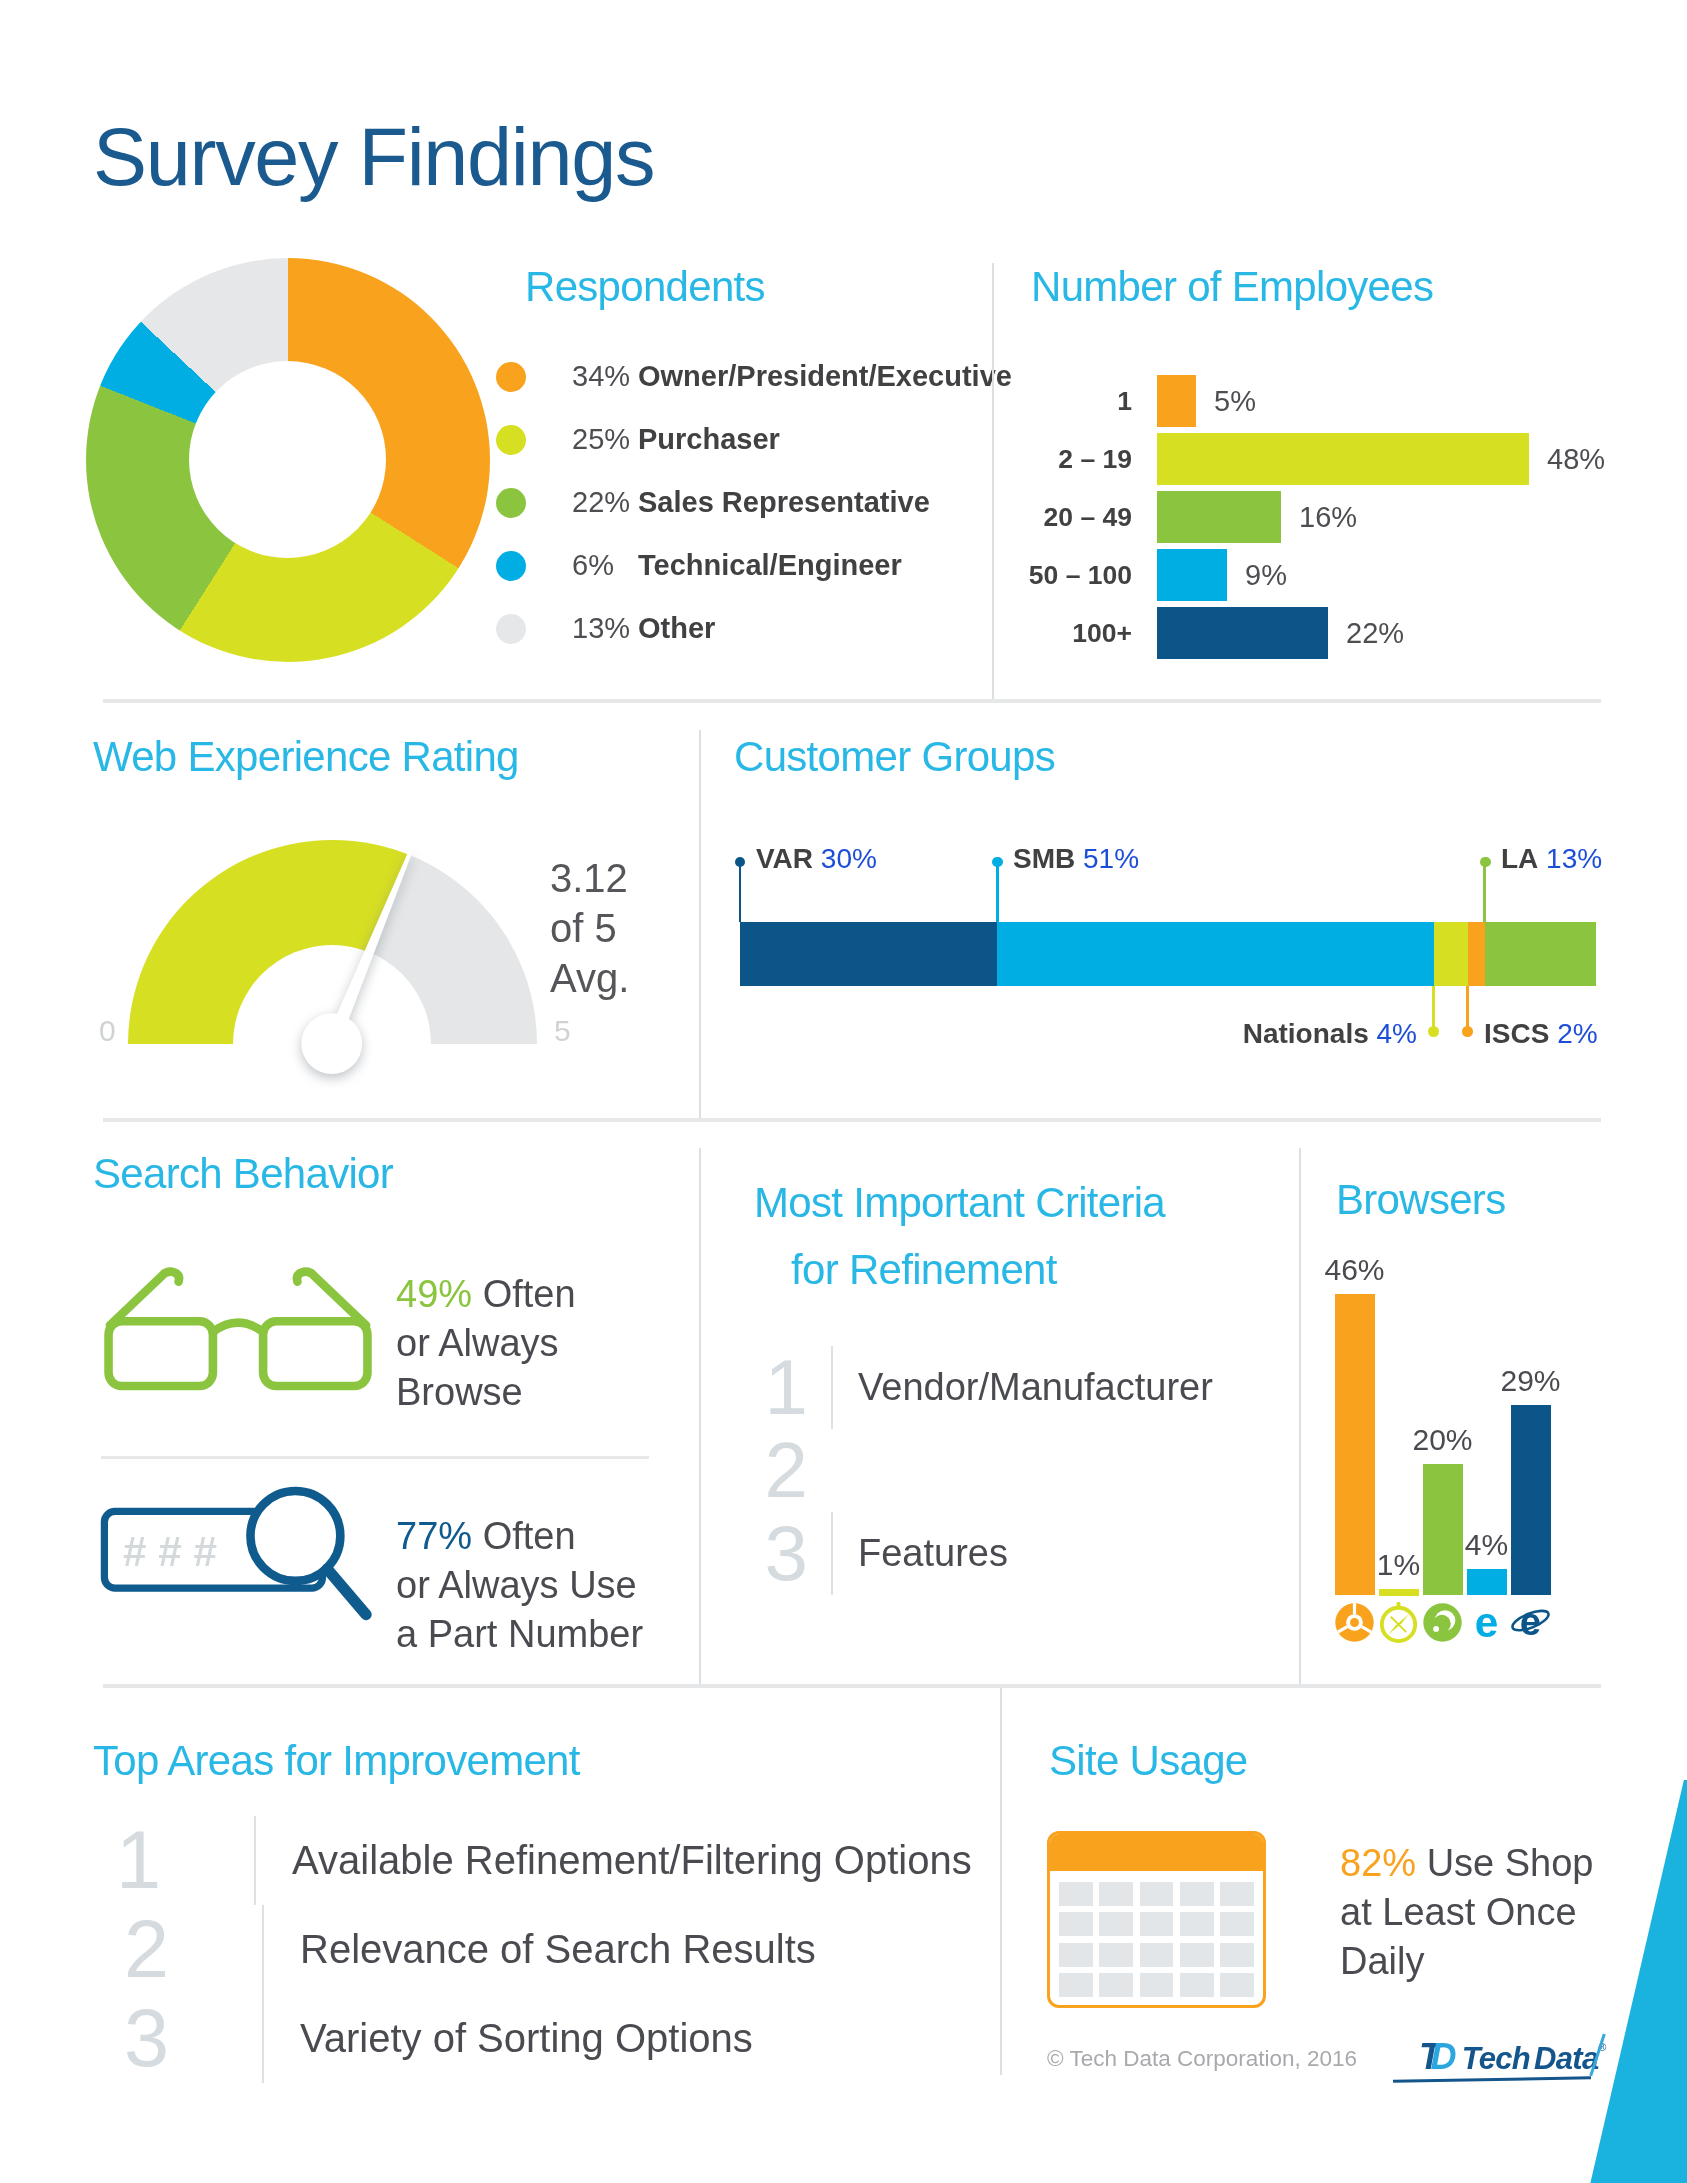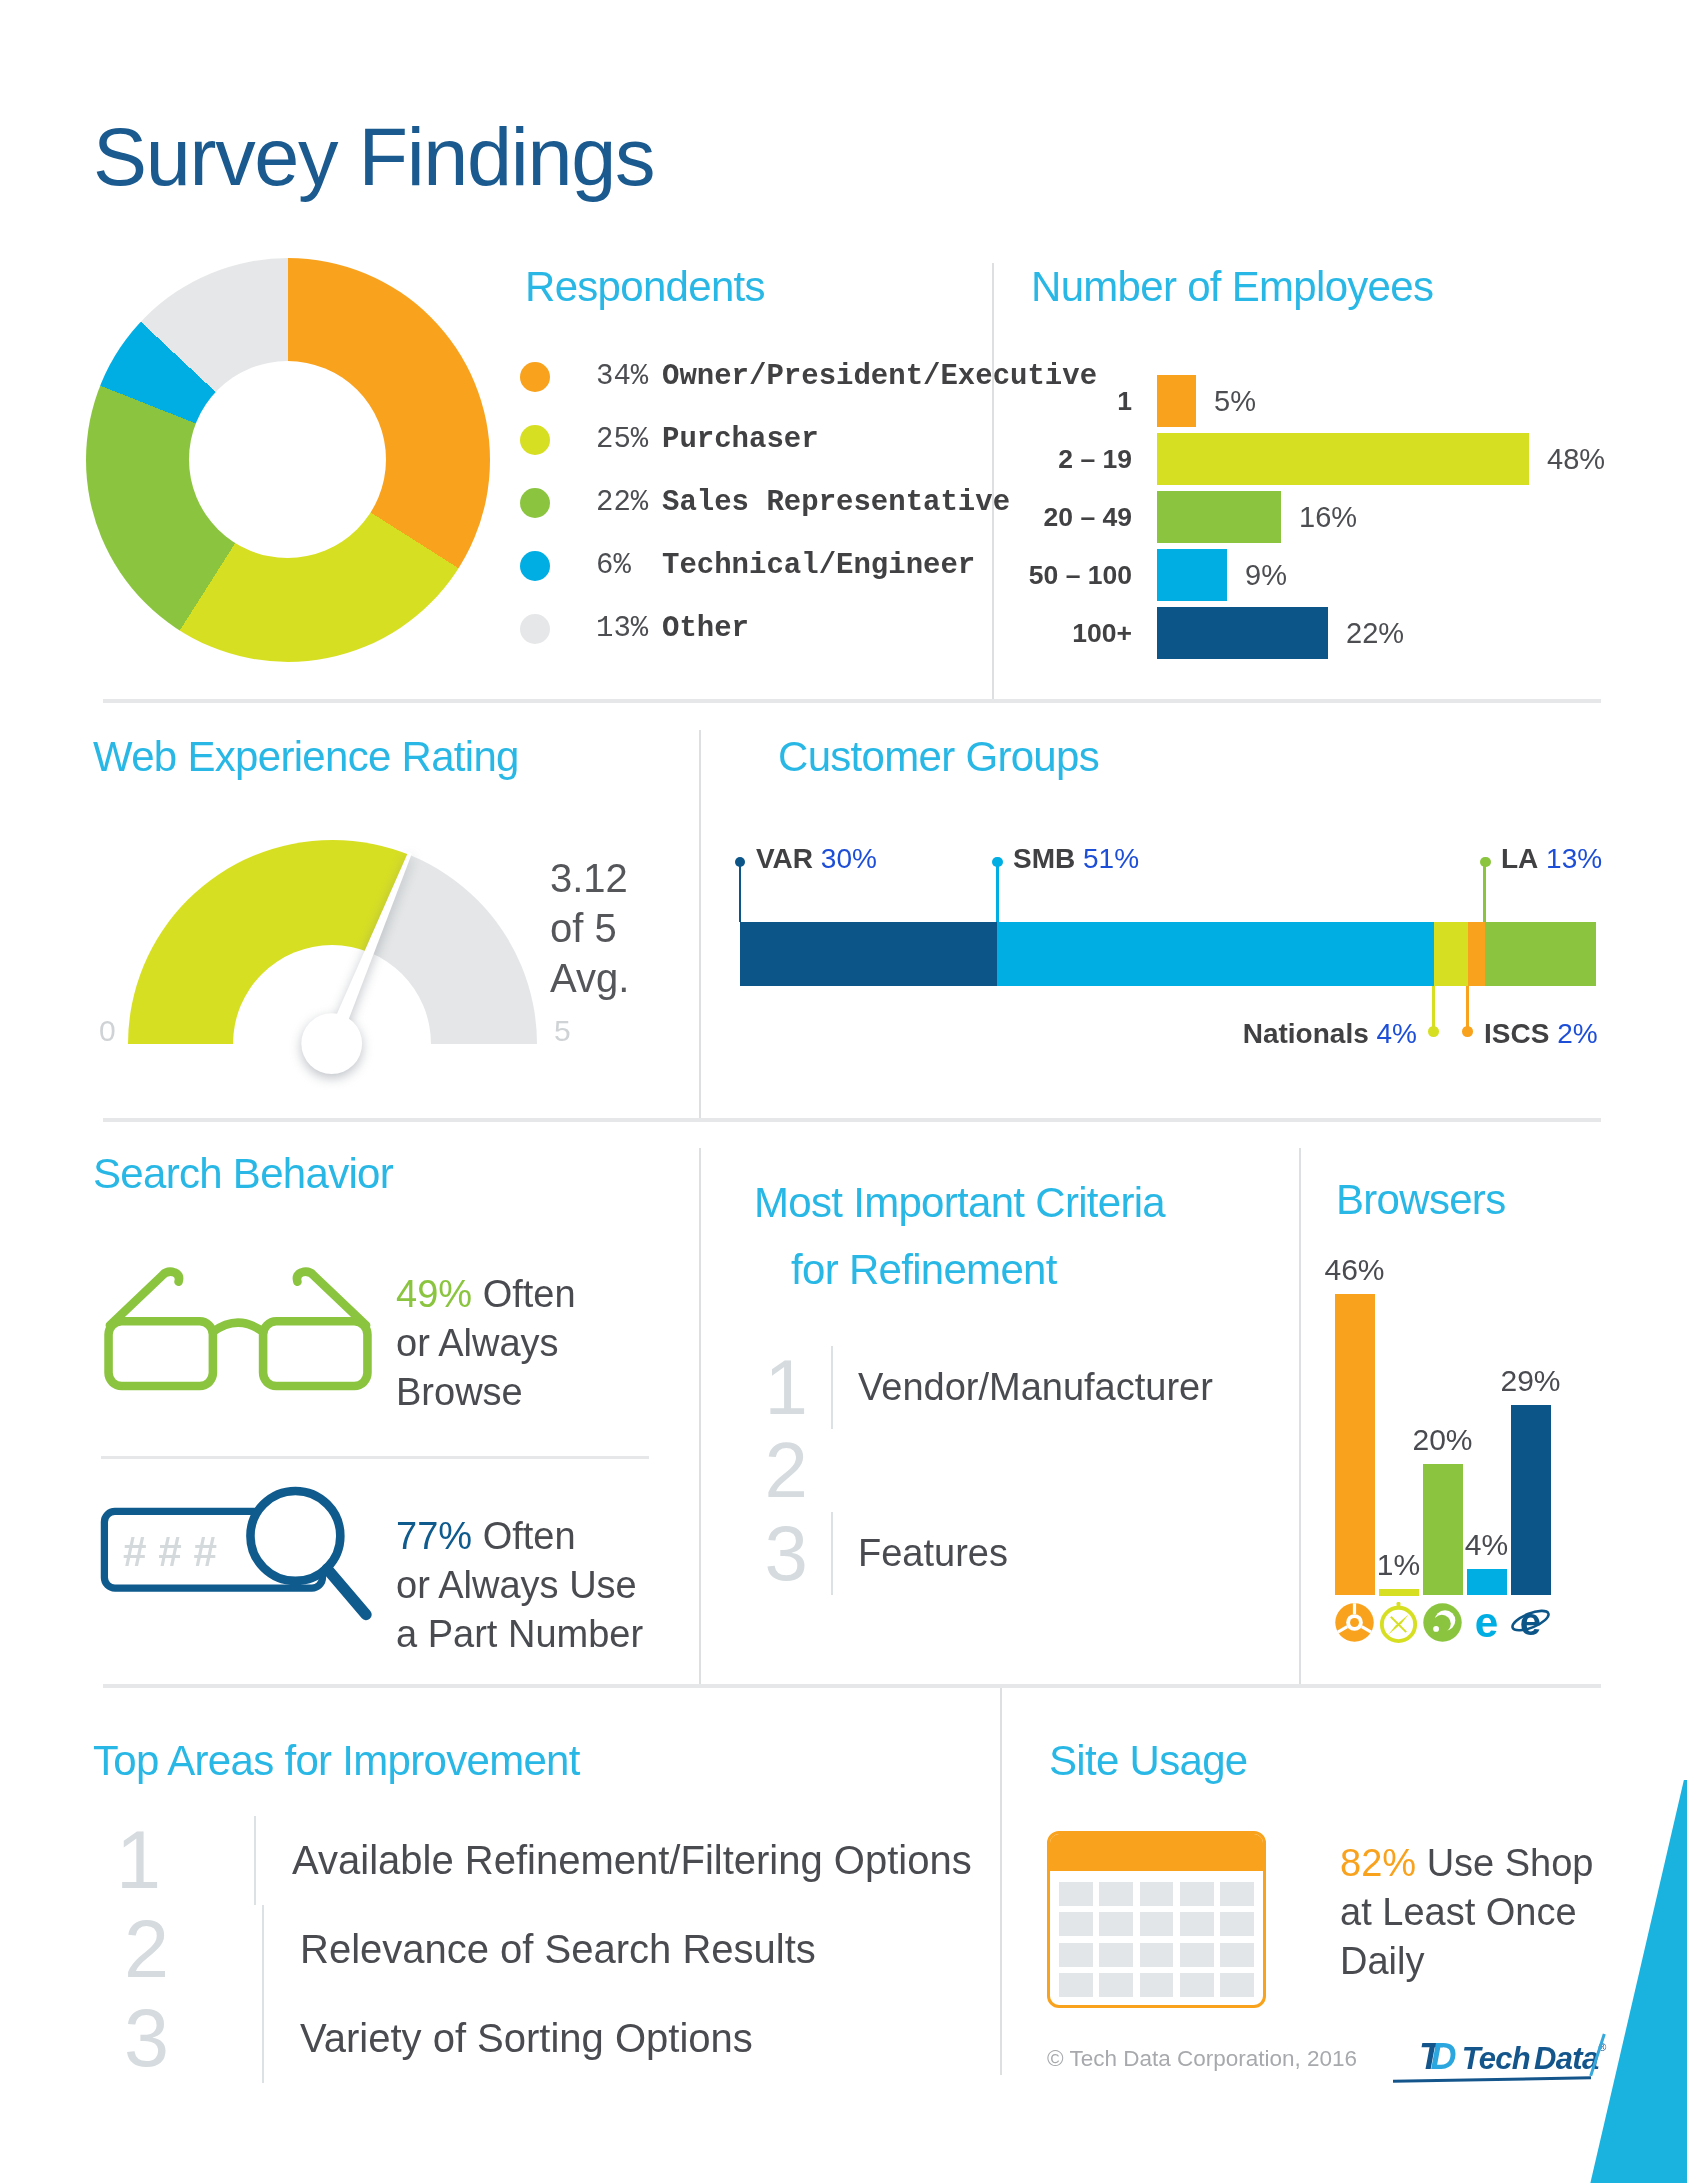--- a/index.html
+++ b/index.html
@@ -12,21 +12,21 @@
   
   .vdiv{width:2px;background:#DDE0E1;}
   .hdiv{height:4px;background:#E6E7E8;}
 
   
   #donut{left:86px;top:258px;width:404px;height:404px;border-radius:50%;}
   #donut .hole{position:absolute;left:103px;top:103px;width:197px;height:197px;border-radius:50%;background:#fff;}
 
   
   #resp-head{left:525px;top:263px;}
-  #resp-legend{left:520px;top:345px;font-family:Liberation Mono, monospace;}
+  #resp-legend{left:496px;top:345px;}
   .legend-row{display:flex;align-items:center;height:63px;}
   .legend-dot{width:30px;height:30px;border-radius:50%;flex:none;}
   .legend-pct{margin-left:46px;width:66px;font-size:29px;color:#4D4E52;}
   .legend-label{font-size:29px;font-weight:bold;color:#414042;white-space:nowrap;}
 
   
   #emp-head{left:1031px;top:263px;}
   #emp-chart{left:973px;top:372px;width:635px;}
   .emp-row{display:flex;align-items:center;height:58px;}
   .emp-label{width:159px;text-align:right;font-size:26.5px;font-weight:bold;color:#414042;padding-right:24.5px;flex:none;}
@@ -36,21 +36,21 @@
   
   #rating-head{left:93px;top:733px;}
   #gauge{left:128px;top:840px;width:409px;height:204px;border-radius:204px 204px 0 0;overflow:hidden;}
   #gauge .hole{position:absolute;left:105px;top:105px;width:198px;height:198px;border-radius:50%;background:#fff;}
   #needle{left:99px;top:820px;width:476px;height:278px;filter:drop-shadow(0 4px 6px rgba(110,120,130,.45));}
   #gauge-min{left:99px;top:1014px;font-size:30px;color:#CFD3D5;}
   #gauge-max{left:554px;top:1014px;font-size:30px;color:#CFD3D5;}
   #rating-text{left:550px;top:853px;font-size:40px;color:#55565A;line-height:50px;}
 
   
-  #cg-head{left:734px;top:733px;margin-left:44px;}
+  #cg-head{left:734px;top:733px;}
   #cg-bar{left:740px;top:922px;width:856px;height:64px;display:flex;}
   #cg-annots{left:740px;top:834px;width:856px;height:245px;}
   .pin-line{position:absolute;width:2.6px;}
   .pin-dot{position:absolute;width:10.6px;height:10.6px;border-radius:50%;}
   .cg-label{position:absolute;font-size:28px;white-space:nowrap;}
   .cg-name{font-weight:bold;color:#414042;}
   .cg-pct{color:#1d4ed8;}
 
   
   #sb-head{left:93px;top:1150px;}

